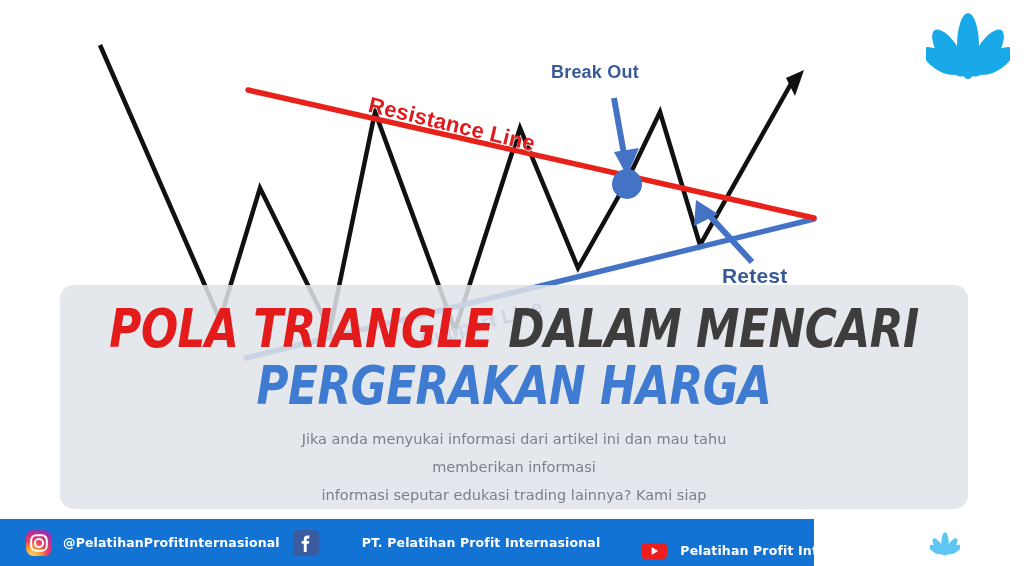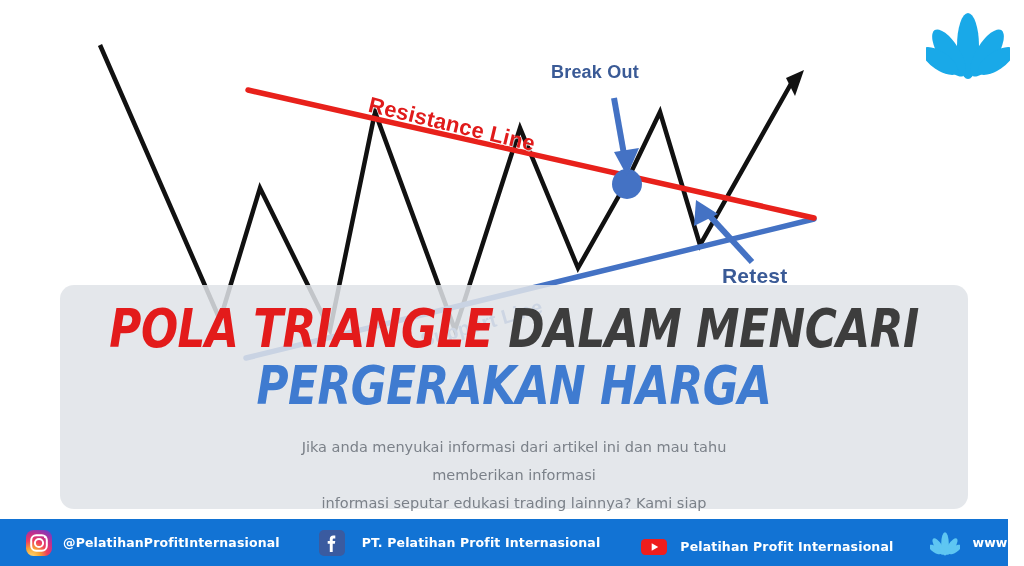--- a/index.html
+++ b/index.html
@@ -101,40 +101,40 @@
     transform: scaleX(0.90);
   }
   #headline-line1 { color: #3d3d3d; }
   #headline-line1 .accent-red { color: #e31b1b; }
   #headline-line2 {
     color: #3f7bd0;
     margin-top: 4px;
   }
 
   #panel-body {
-    margin-top: 20px;
+    margin-top: 12px;
     text-align: center;
     color: #7b8189;
     font-size: 14.5px;
     line-height: 1.95;
     font-family: "DejaVu Sans", sans-serif;
     font-weight: 400;
   }
   #panel-body span { display: block; }
 
   
   #footer-bar {
     position: absolute;
     left: 0;
     top: 519px;
-    width: 1008px;
+    width: 814px;
     height: 47px;
     background: #1273d4;
     display: flex;
-    align-items: center;
+    align-items: flex-start;
   }
   .footer-item {
     display: flex;
     align-items: center;
     height: 100%;
   }
   .footer-item .ficon {
     width: 26px; height: 26px;
     flex: 0 0 26px;
     display: block;
@@ -142,21 +142,21 @@
   .footer-item .ftext {
     color: #ffffff;
     font-size: 12.5px;
     font-weight: bold;
     white-space: nowrap;
     font-family: "DejaVu Sans", sans-serif;
     letter-spacing: .15px;
   }
   #footer-instagram { margin-left: 26px; }
   #footer-instagram .ftext { margin-left: 11px; }
-  #footer-facebook  { margin-left: 39px; }
+  #footer-facebook  { margin-left: 13px; gap: 26px; }
   #footer-facebook .ftext { margin-left: 17px; }
   #footer-youtube   { margin-left: 41px; margin-top: 8px; }
   #footer-youtube .ftext { margin-left: 13px; }
   #footer-website   { margin-left: 37px; }
   #footer-website .ftext { margin-left: 12px; }
   #footer-website .ficon { width: 30px; flex: 0 0 30px; }
 </style>
 </head>
 <body>
 

